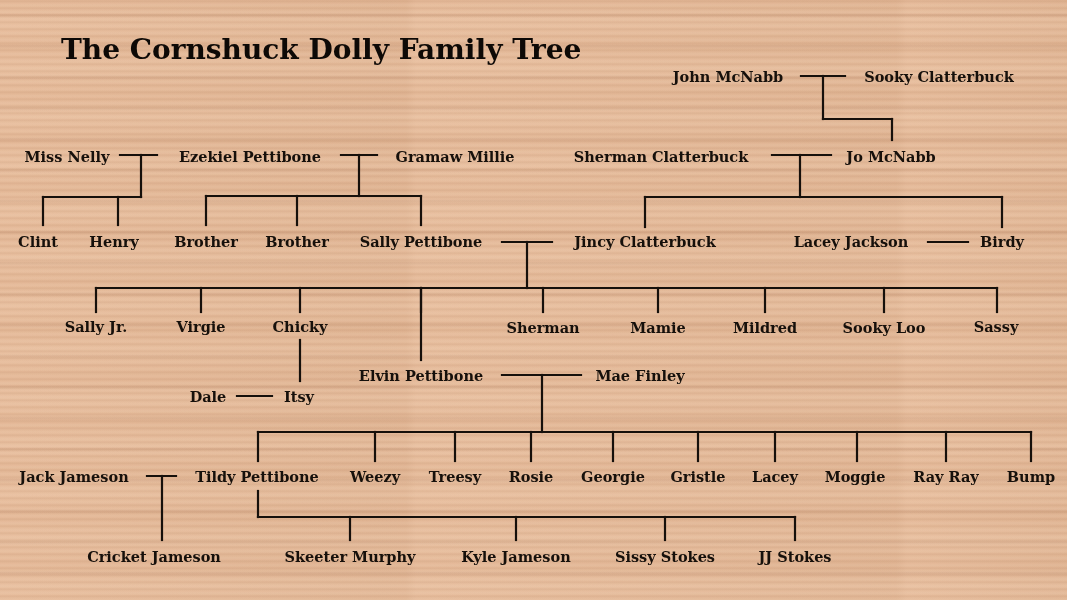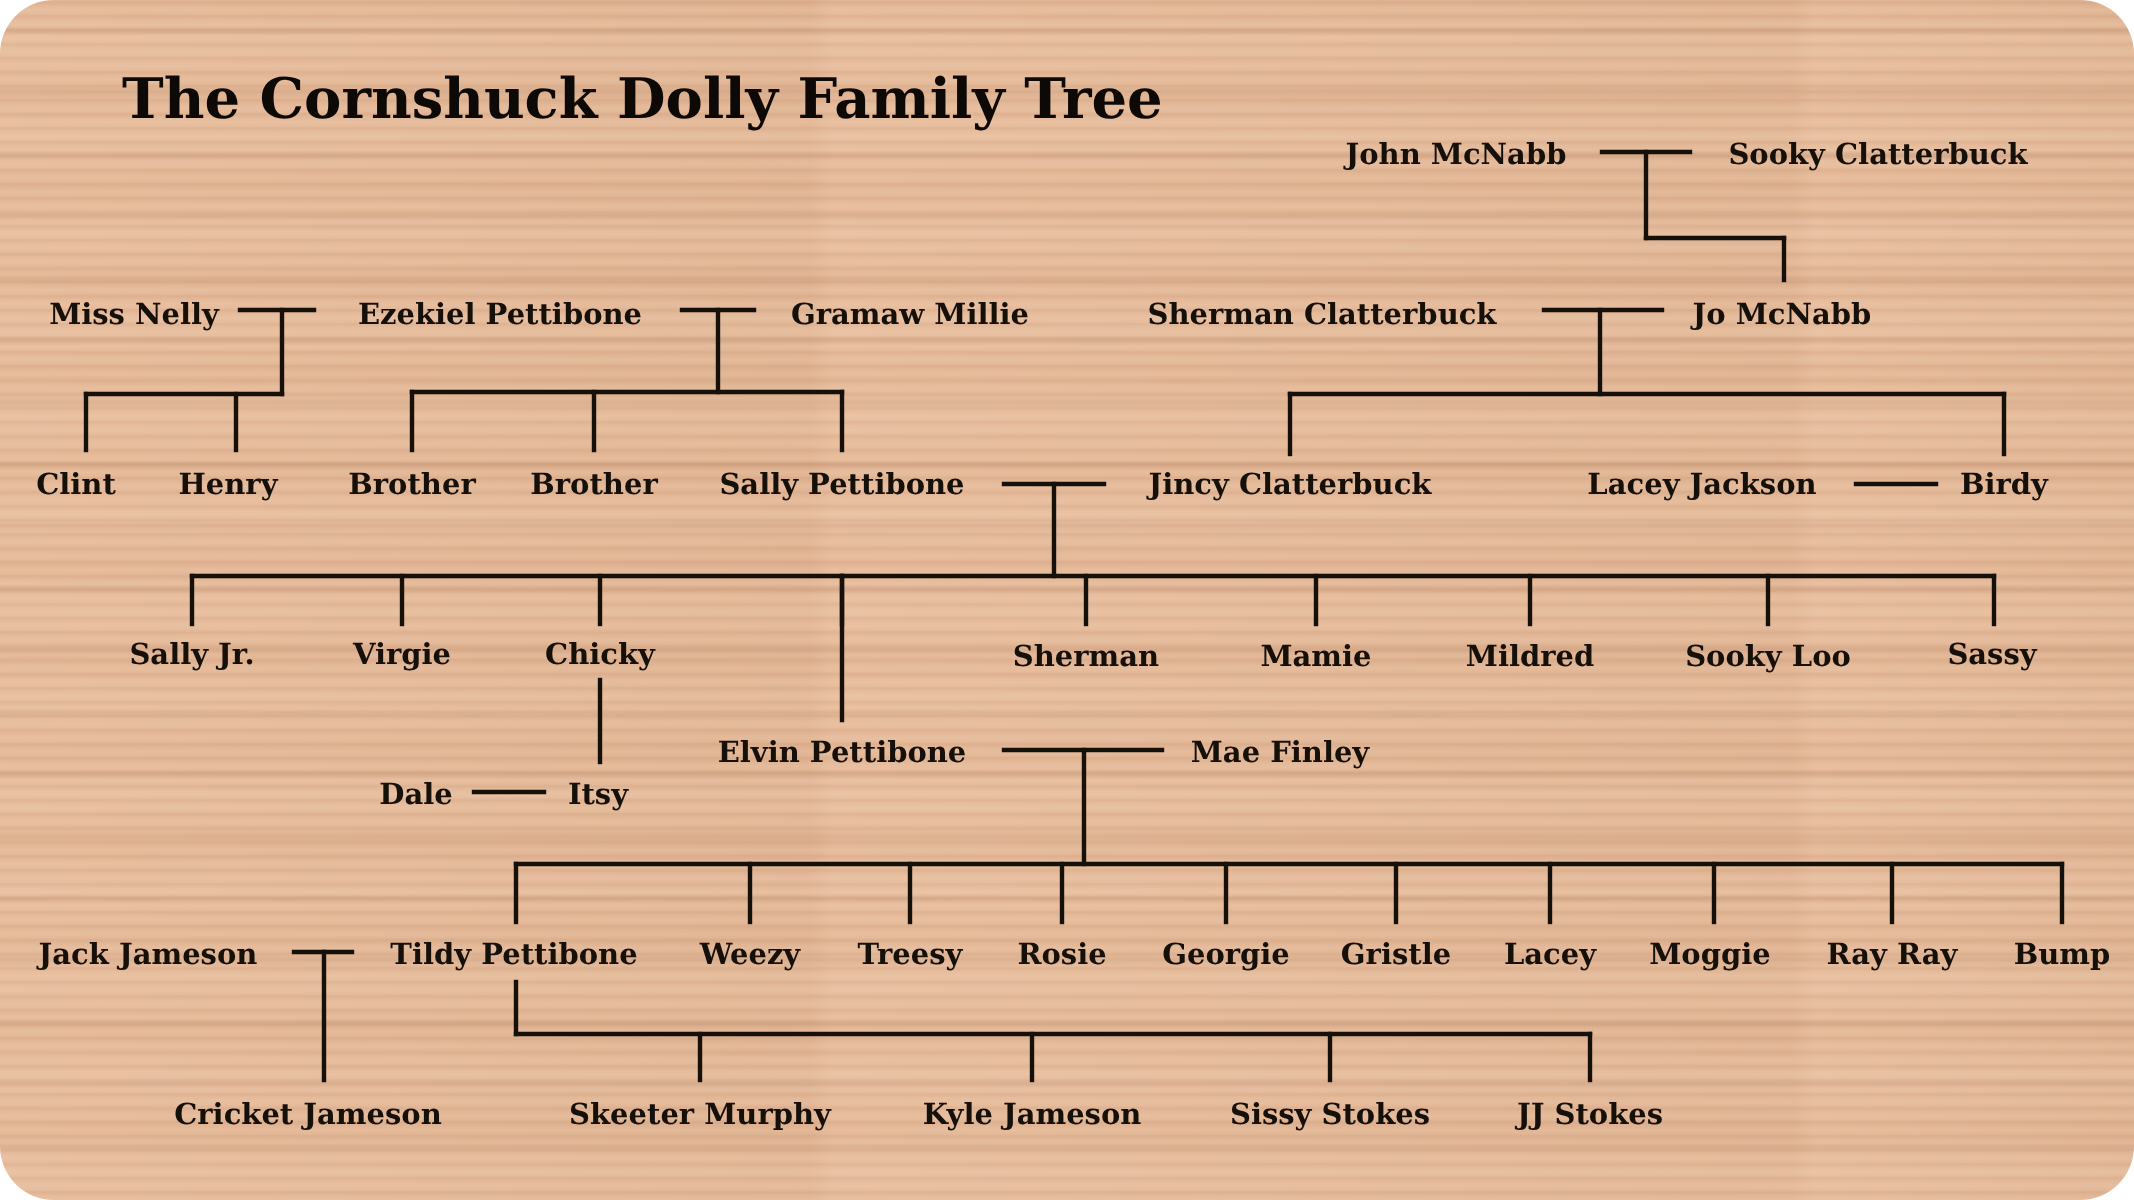--- a/index.html
+++ b/index.html
@@ -5,21 +5,20 @@
   html, body { margin: 0; padding: 0; }
   body { width: 1067px; height: 600px; overflow: hidden; }
   #stage {
     position: relative; width: 1067px; height: 600px; overflow: hidden;
     background-color: #e3b694;
     background-image:
       repeating-linear-gradient(180deg, rgba(150,95,60,0.00) 0px, rgba(150,95,60,0.10) 1px, rgba(150,95,60,0.00) 3px, rgba(255,235,215,0.10) 5px, rgba(150,95,60,0.00) 7px),
       repeating-linear-gradient(180deg, rgba(140,85,55,0.00) 0px, rgba(140,85,55,0.00) 13px, rgba(140,85,55,0.14) 15px, rgba(140,85,55,0.00) 18px, rgba(140,85,55,0.00) 31px),
       repeating-linear-gradient(180deg, rgba(255,230,205,0.00) 0px, rgba(255,230,205,0.16) 22px, rgba(255,230,205,0.00) 47px),
       linear-gradient(90deg, rgba(255,255,255,0.03) 0%, rgba(0,0,0,0.02) 38%, rgba(255,255,255,0.04) 39%, rgba(0,0,0,0.02) 84%, rgba(255,255,255,0.04) 85%, rgba(0,0,0,0.02) 100%);
-    border-radius: 27px;
   }
   svg { position: absolute; left: 0; top: 0; }
   .title { font-family: "DejaVu Serif", "Liberation Serif", serif; font-weight: bold; font-size: 28px; fill: #0d0906; }
   .name  { font-family: "DejaVu Serif", "Liberation Serif", serif; font-weight: bold; font-size: 14.5px; fill: #16100b; }
   .line  { stroke: #16100b; stroke-width: 2.2; fill: none; stroke-linecap: square; }
 </style>
 </head>
 <body>
 
 <div id="stage">

